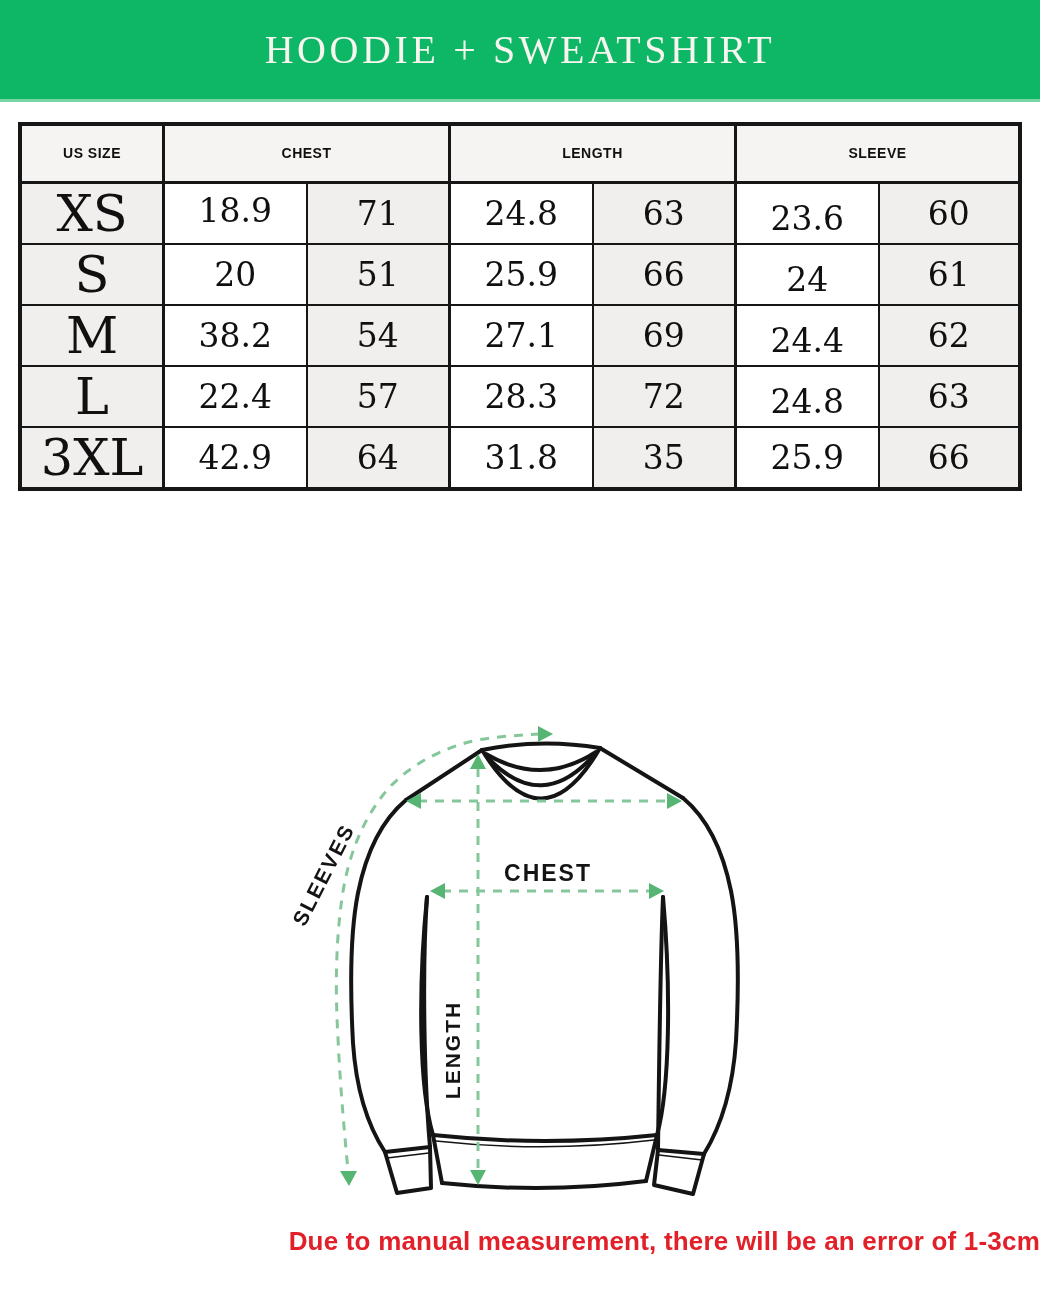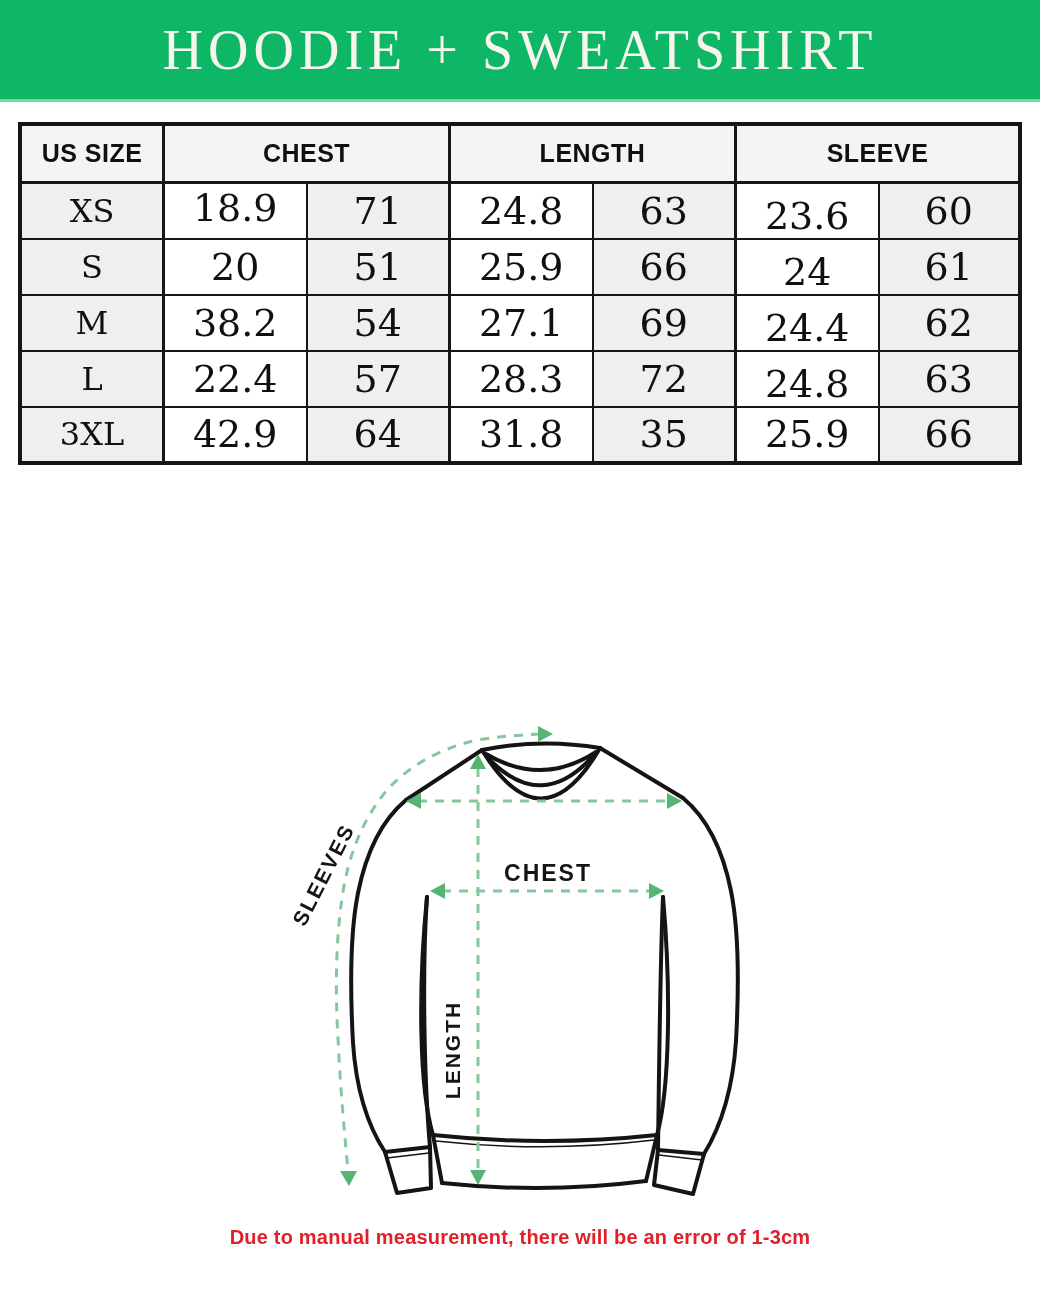--- a/index.html
+++ b/index.html
@@ -23,21 +23,21 @@
   }
   
   .banner{
     position:absolute;left:0;top:0;width:1040px;height:102px;
     background:var(--banner-green);
     border-bottom:3px solid #79d5a6;
     display:flex;align-items:center;justify-content:center;
   }
   .banner-title{
     font-family:"Liberation Serif", serif;
-    font-size:56px;
+    font-size:40px;
     font-weight:400;
     color:#f7f5ee;
     letter-spacing:0.09em;
     white-space:nowrap;
   }
   
   .table-wrap{position:absolute;left:18px;top:122px;width:1004px;}
   table.size-chart{
     width:100%;
     border-collapse:collapse;
@@ -49,55 +49,55 @@
     border:2px solid var(--border-black);
     text-align:center;
     vertical-align:middle;
     color:#101010;
     overflow:hidden;
   }
   tr.group-row{height:58px;}
   tr.unit-row{height:57px;}
   tbody tr{height:56px;}
   tr.group-row th{
-    font-size:25px;font-weight:bold;letter-spacing:0.5px;
+    font-size:14px;font-weight:bold;letter-spacing:0.5px;
     background:var(--header-gray);
     border-bottom:3px solid var(--border-black);
   }
   tr.unit-row th{
     font-size:22px;font-weight:bold;
     background:var(--cell-gray);
   }
   tbody td{
     font-family:"DejaVu Serif", serif;
-    font-size:38px;
+    font-size:33px;
     background:var(--cell-gray);
   }
-  tbody td.c-size{font-size:32px;text-align:center;}
+  tbody td.c-size{font-size:51px;text-align:center;}
   .bg-white{background:var(--cell-white) !important;}
   .gsep{border-left-width:3px !important;}
   tbody tr:not(:last-child) td.c-si{padding-top:10px;}
   tbody tr:first-child td.c-ci{padding-bottom:6px;}
   
   .diagram{position:absolute;left:290px;top:688px;width:500px;height:530px;}
   .outline{stroke:#141414;stroke-width:4;fill:none;stroke-linecap:round;stroke-linejoin:round;}
   .seam{stroke:#141414;stroke-width:1.6;fill:none;stroke-linecap:round;}
   .dash{stroke:var(--dash-green);stroke-width:3;fill:none;stroke-dasharray:9 8;stroke-linecap:butt;}
   .arrow{fill:var(--arrow-green);stroke:none;}
   .measure-label{
     font-family:"Liberation Sans", sans-serif;
     font-weight:bold;
     fill:#141414;
     letter-spacing:2px;
   }
   
   .note{
     position:absolute;left:0;top:1226px;width:1040px;
-    text-align:center;
-    font-size:20px;font-weight:bold;
+    text-align:right;
+    font-size:26px;font-weight:bold;
     color:var(--note-red);
     letter-spacing:0.2px;
   }
 </style>
 </head>
 <body>
 
 <div class="canvas">
 
   <div class="banner">

